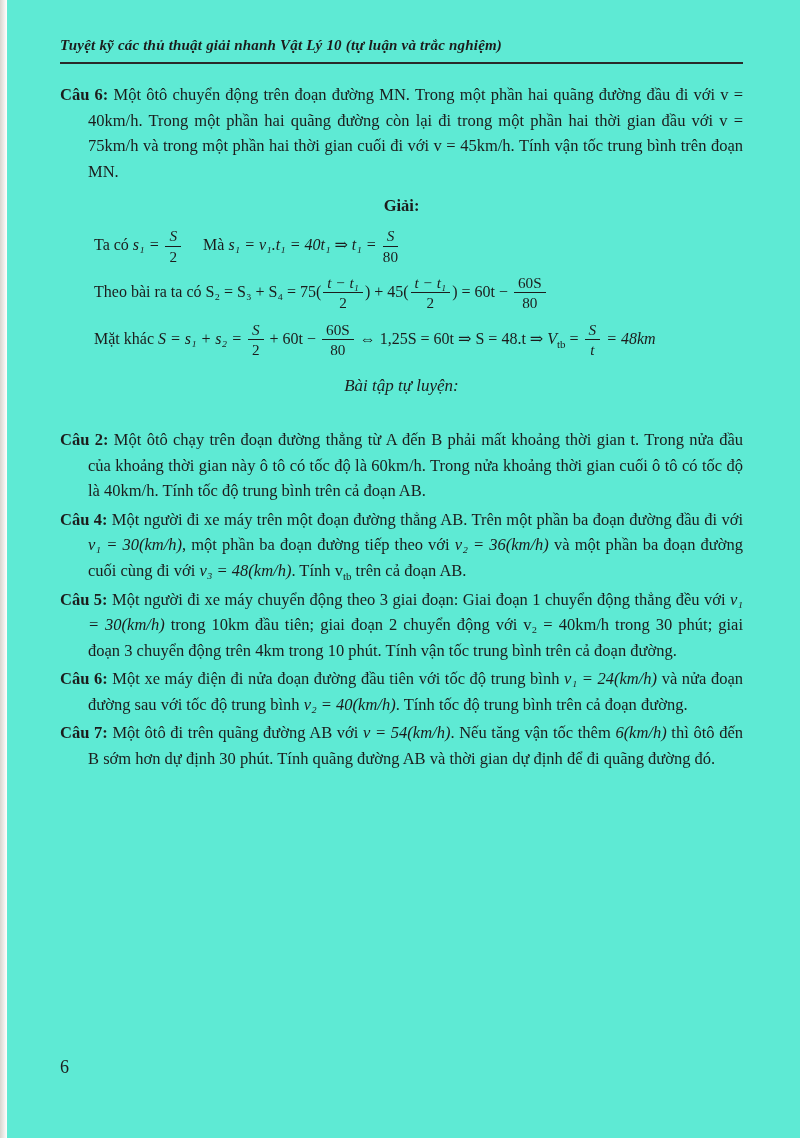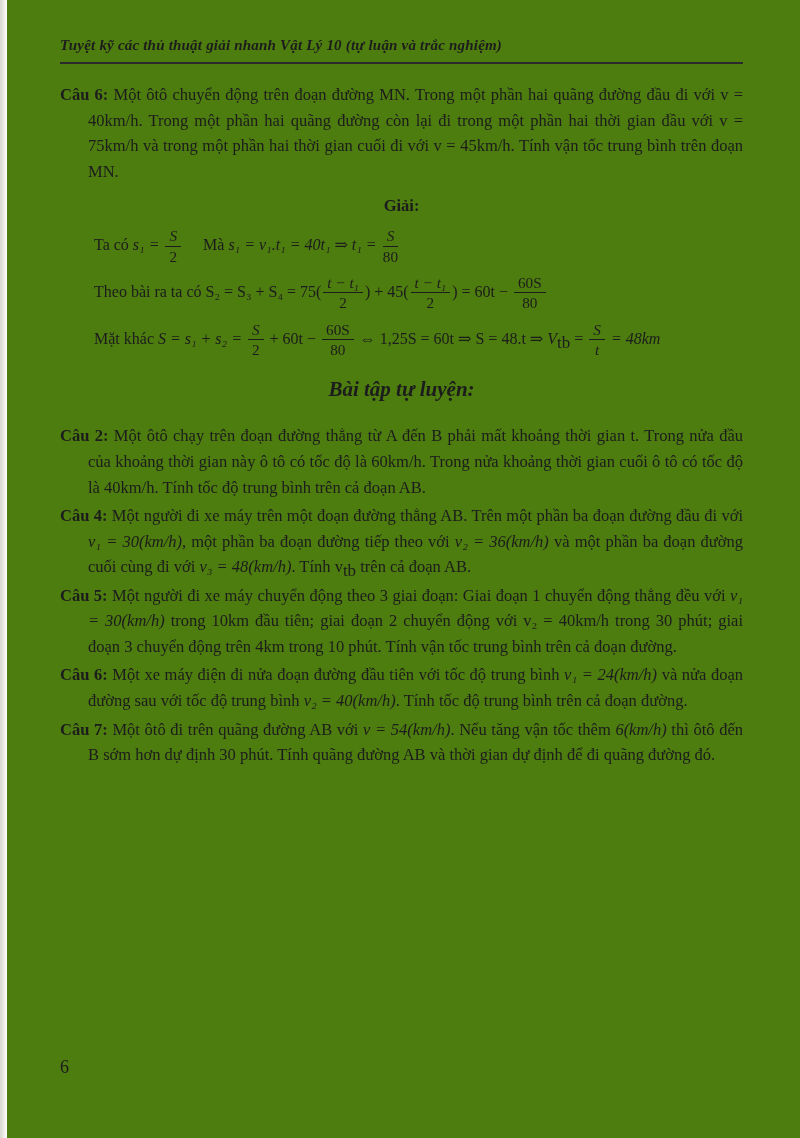--- a/index.html
+++ b/index.html
@@ -1,49 +1,49 @@
 <!DOCTYPE html>
 <html lang="vi"><head>
 <meta charset="utf-8">
 <title>Scanned book page</title>
 <style>
   html,body{margin:0;padding:0;background:#f2f1ee;}
   .page{
     position:relative;
     width:800px;height:1138px;
     margin:0 auto;
-    background:#4d7c0f;
+    background:#5eead4;
     box-sizing:border-box;
     padding:34px 57px 0 60px;
     overflow:hidden;
     font-family:"Liberation Serif","DejaVu Serif",serif;
     color:#1c1c1c;
     font-size:16.5px;
     line-height:1.55;
   }
   .running-head{
     font-weight:bold;font-style:italic;font-size:15px;letter-spacing:.2px;
   }
   .rule{border-top:2px solid #2a2a2a;margin-top:5px;margin-bottom:18px;}
   p.prob{margin:0 0 3px 0;padding-left:28px;text-indent:-28px;text-align:justify;}
   p.first{margin-top:8px;}
   .plabel{font-weight:bold;}
   .center{text-align:center;}
   .giai{font-weight:bold;margin:8px 0 2px 0;}
-  .section-title{font-weight:bold;font-style:italic;font-size:21px;margin:14px 0 18px 0;}
+  .section-title{font-weight:normal;font-style:italic;font-size:17px;margin:14px 0 28px 0;}
   .formula{margin:9px 0 9px 34px;font-size:16px;}
   .mi{font-style:italic;}
   .gap{margin-left:16px;}
   .frac{
     display:inline-block;vertical-align:middle;text-align:center;
     line-height:1.15;font-size:.95em;margin:0 2px;
   }
   .frac .num{display:block;border-bottom:1px solid #1c1c1c;padding:0 4px 1px 4px;}
   .frac .den{display:block;padding-top:1px;}
-  sub{font-size:17px;line-height:0;}
+  sub{font-size:11px;line-height:0;}
   .pageno{position:absolute;left:60px;bottom:56px;font-size:18px;}
   .edge{position:absolute;left:0;top:0;width:7px;height:100%;
         background:linear-gradient(to right,#d8d6d0,#fffffe);}
 </style>
 </head>
 <body>
 
 <div class="page">
   <div class="edge"></div>
 

